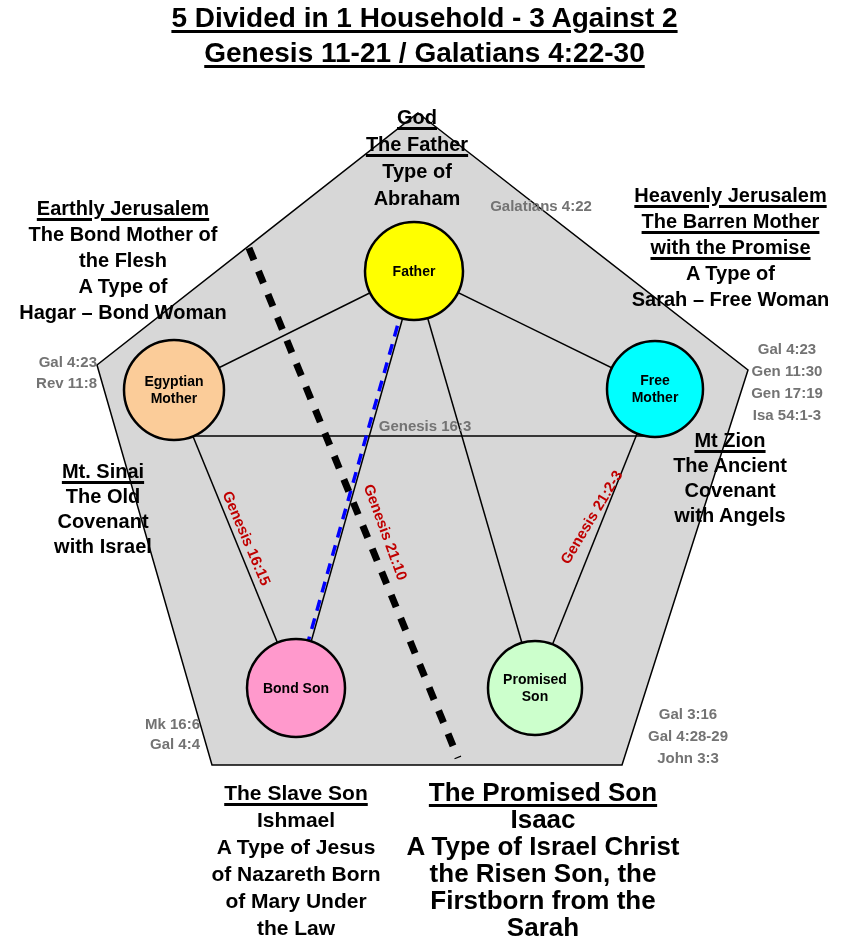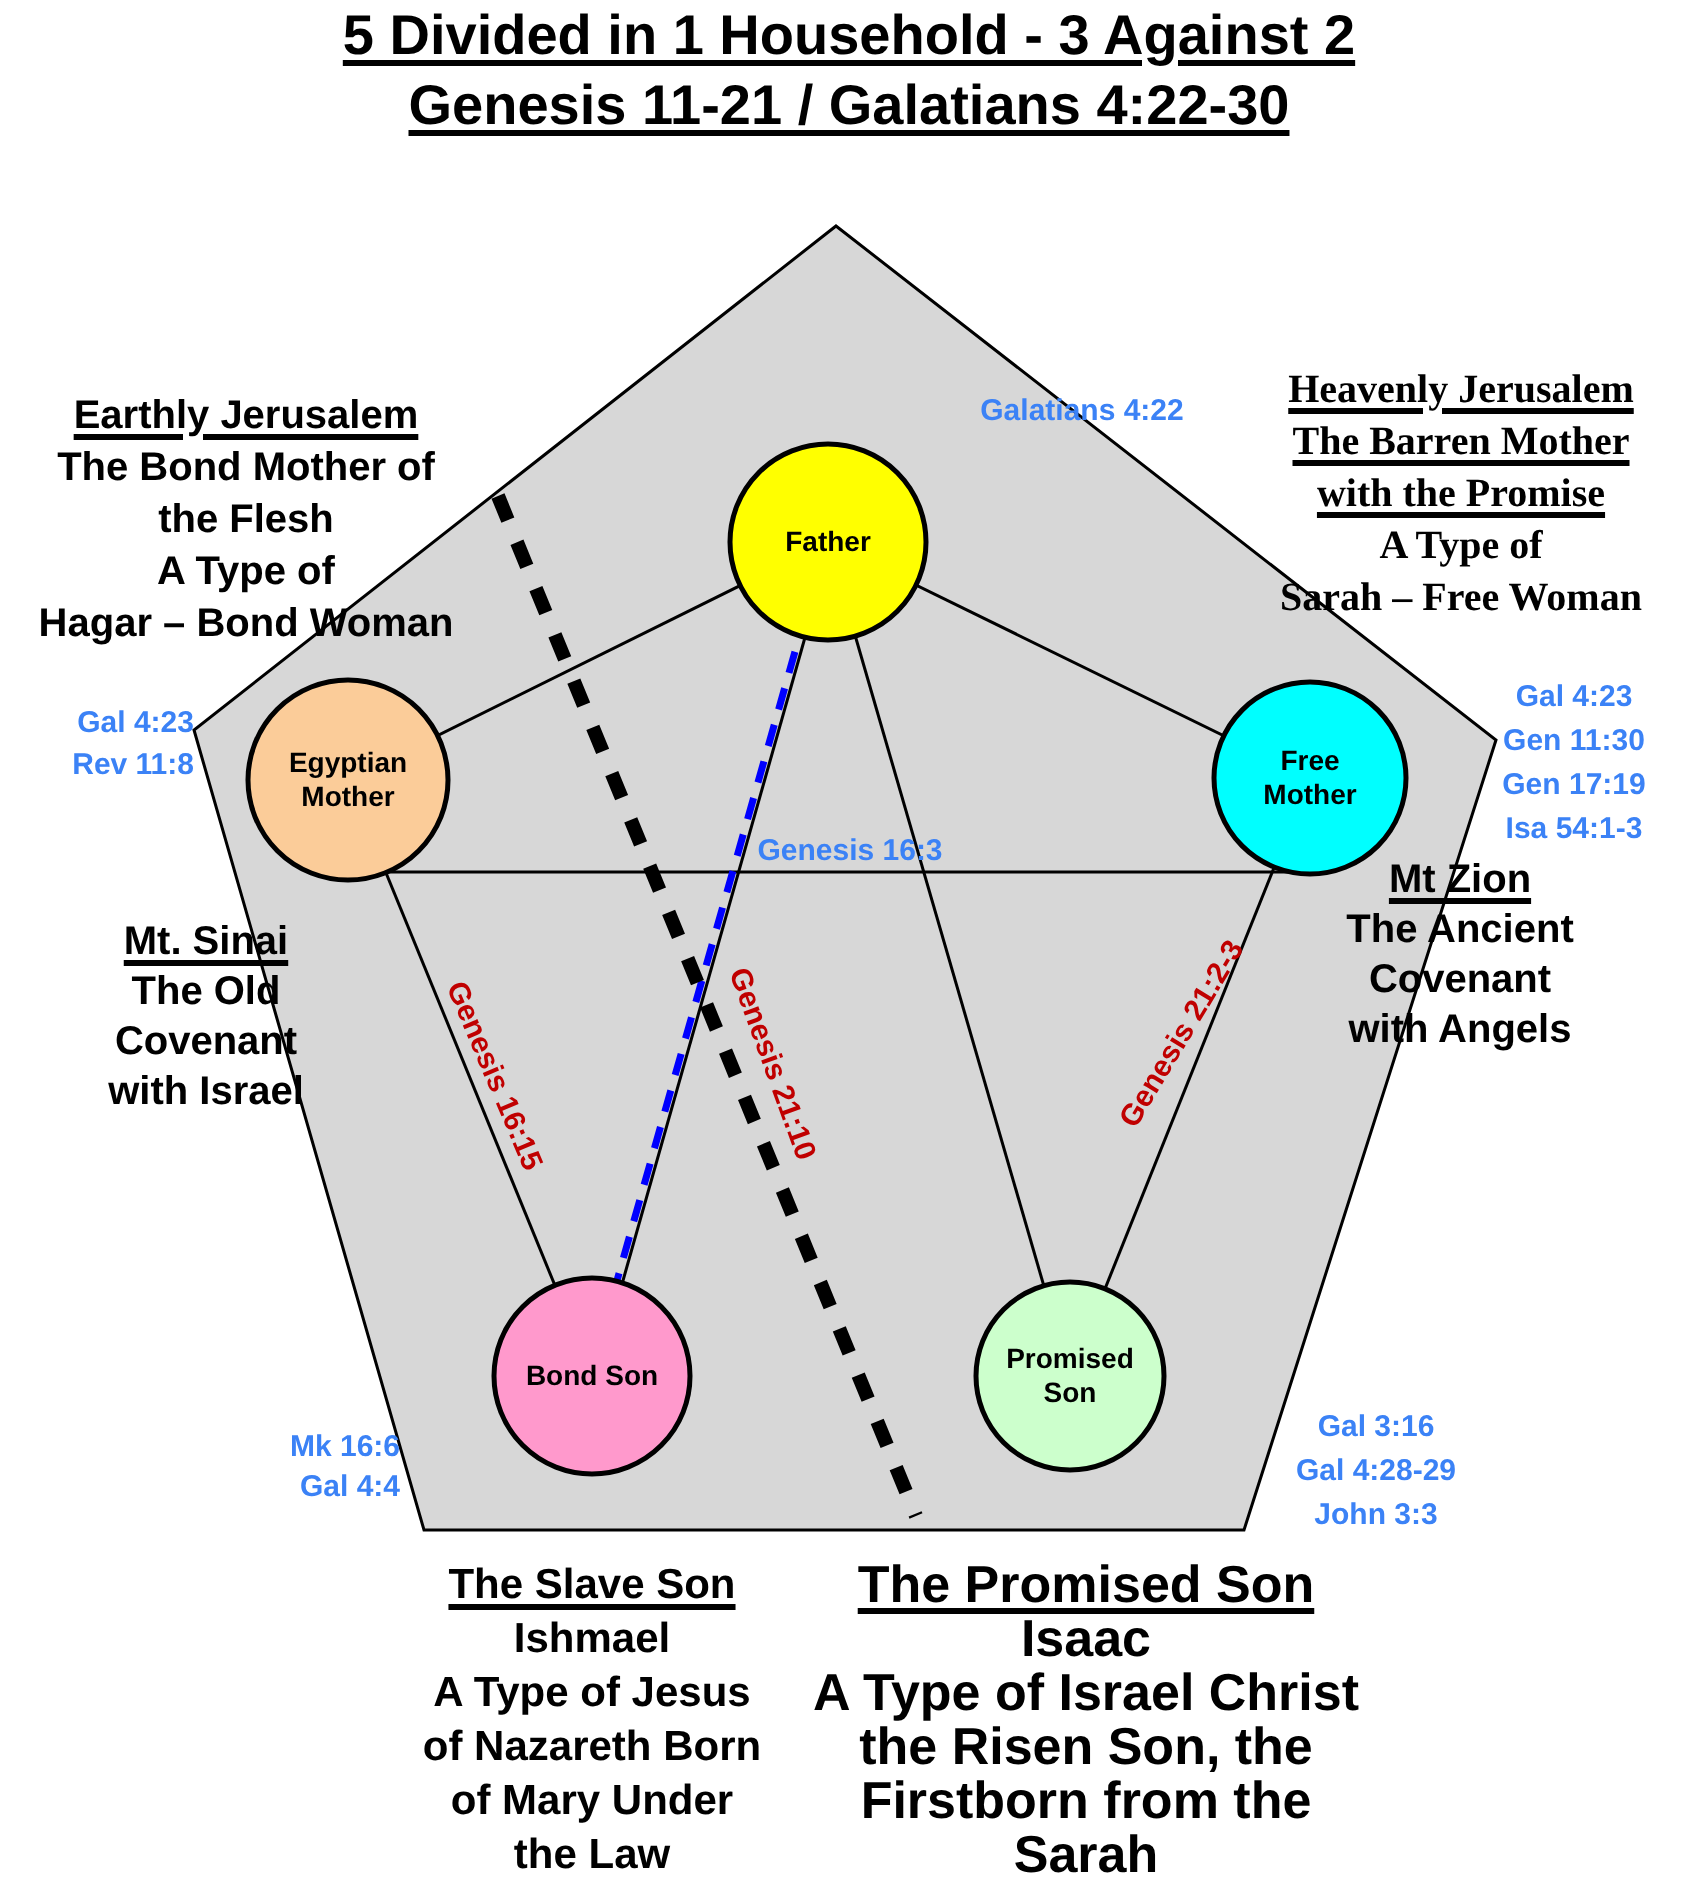--- a/index.html
+++ b/index.html
@@ -4,21 +4,21 @@
 <style>
   html,body{margin:0;padding:0;background:#fff;}
   .stage{
     position:relative;width:849px;height:947px;background:#ffffff;
     font-family:"Liberation Sans",sans-serif;font-weight:bold;color:#000;
     overflow:hidden;
   }
   .stage svg{position:absolute;left:0;top:0;z-index:1;}
   .txt{position:absolute;z-index:2;text-align:center;}
   .u{text-decoration:underline;text-decoration-thickness:2.5px;text-underline-offset:3px;}
-  .red{color:#3b82f6;}
+  .red{color:#737373;}
   .title{left:0;top:6;width:849px;font-size:28px;line-height:35px;}
   .title .u{text-decoration-thickness:3px;}
   .blk{font-size:20px;line-height:26px;}
   .ref{font-size:15px;line-height:21px;}
   .node-label{
     position:absolute;z-index:3;transform:translate(-50%,-50%);
     text-align:center;font-size:14px;line-height:17px;white-space:pre-line;
   }
   .rot{
     position:absolute;z-index:2;font-size:15px;white-space:nowrap;color:#C00000;
@@ -58,32 +58,38 @@
 Mother</div>
   <div class="node-label" style="left:296px;top:688px;">Bond Son</div>
   <div class="node-label" style="left:535px;top:688px;">Promised
 Son</div>
 
   <div class="txt title">
     <div class="u">5 Divided in 1 Household - 3 Against 2</div>
     <div class="u">Genesis 11-21 / Galatians 4:22-30</div>
   </div>
 
+  <div class="txt blk" style="left:317px;top:104px;width:200px;line-height:27px;">
+    <div class="u">God</div>
+    <div class="u">The Father</div>
+    <div>Type of</div>
+    <div>Abraham</div>
+  </div>
 
   <div class="txt ref red" style="left:486px;top:195px;width:110px;">Galatians 4:22</div>
 
   <div class="txt blk" style="left:2px;top:195px;width:242px;">
     <div class="u">Earthly Jerusalem</div>
     <div>The Bond Mother of</div>
     <div>the Flesh</div>
     <div>A Type of</div>
     <div>Hagar – Bond Woman</div>
   </div>
 
-  <div class="txt blk" style="left:612px;top:182px;width:237px;font-family:Liberation Serif, serif;">
+  <div class="txt blk" style="left:612px;top:182px;width:237px;">
     <div class="u">Heavenly Jerusalem</div>
     <div class="u">The Barren Mother</div>
     <div class="u">with the Promise</div>
     <div>A Type of</div>
     <div>Sarah – Free Woman</div>
   </div>
 
   <div class="txt ref red" style="left:12px;top:351px;width:85px;text-align:right;">
     <div>Gal 4:23</div>
     <div>Rev 11:8</div>

